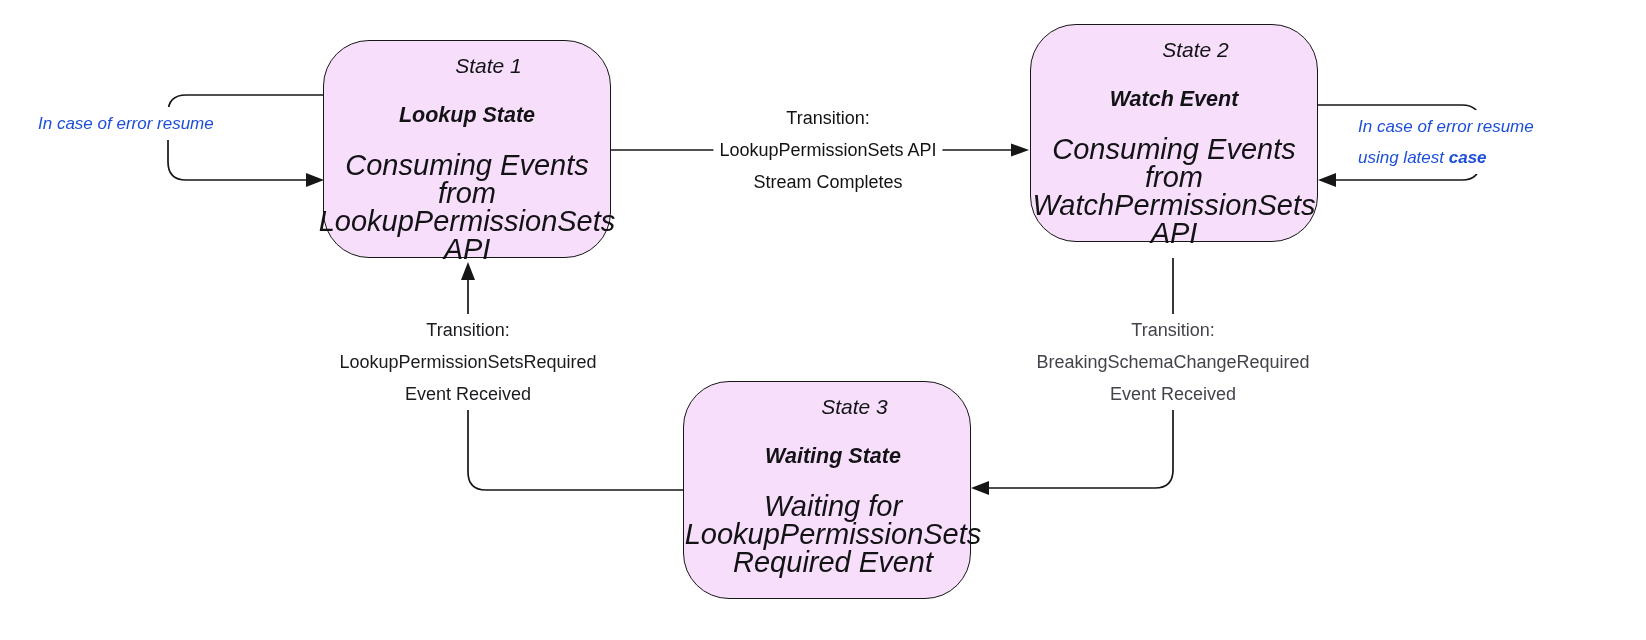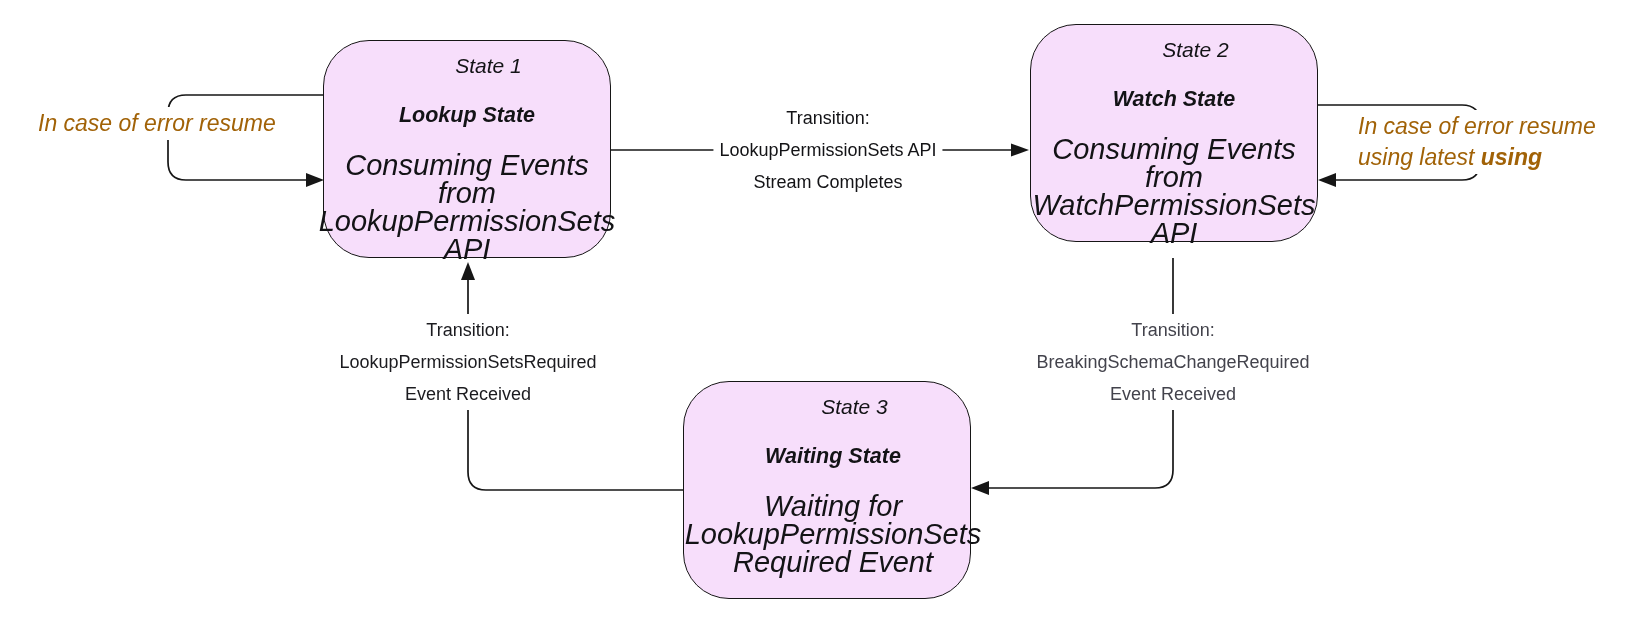--- a/index.html
+++ b/index.html
@@ -51,26 +51,26 @@
     padding: 0 6px;
     z-index: 3;
   }
   #label-mid   { left: 828px;  top: 150px; color: #131316; }
   #label-left  { left: 468px;  top: 362px; color: #1b1b1f; }
   #label-right { left: 1173px; top: 362px; color: #43434c; }
 
   .enote {
     position: absolute;
     font-style: italic;
-    font-size: 23px;
+    font-size: 17px;
     line-height: 31px;
     background: #ffffff;
     padding: 1px 4px;
     z-index: 3;
-    color: #a16207;
+    color: #1d4ed8;
   }
   #enote-left  { left: 34px;   top: 107px; }
   #enote-right { left: 1354px; top: 110px; }
   .enote b { font-weight: bold; }
 </style>
 </head>
 <body>
 
 <div id="canvas">
 
@@ -95,21 +95,21 @@
   <div class="node" id="state1">
     <div class="step">State 1</div>
     <div class="title">Lookup State</div>
     <div class="desc">Consuming Events from
 LookupPermissionSets
 API</div>
   </div>
 
   <div class="node" id="state2">
     <div class="step">State 2</div>
-    <div class="title">Watch State</div>
+    <div class="title">Watch Event</div>
     <div class="desc">Consuming Events from
 WatchPermissionSets
 API</div>
   </div>
 
   <div class="node" id="state3">
     <div class="step">State 3</div>
     <div class="title">Waiting State</div>
     <div class="desc">Waiting for
 LookupPermissionSets
@@ -125,16 +125,16 @@
   <div class="tlabel" id="label-right">Transition:
 BreakingSchemaChangeRequired
 Event Received</div>
 
   <div class="enote" id="enote-left">
     <div><span>In case of error resume</span></div>
   </div>
 
   <div class="enote" id="enote-right">
     <div><span>In case of error resume</span></div>
-    <div><span>using latest </span><b>using</b></div>
+    <div><span>using latest </span><b>case</b></div>
   </div>
 
 </div>
 
 </body></html>

